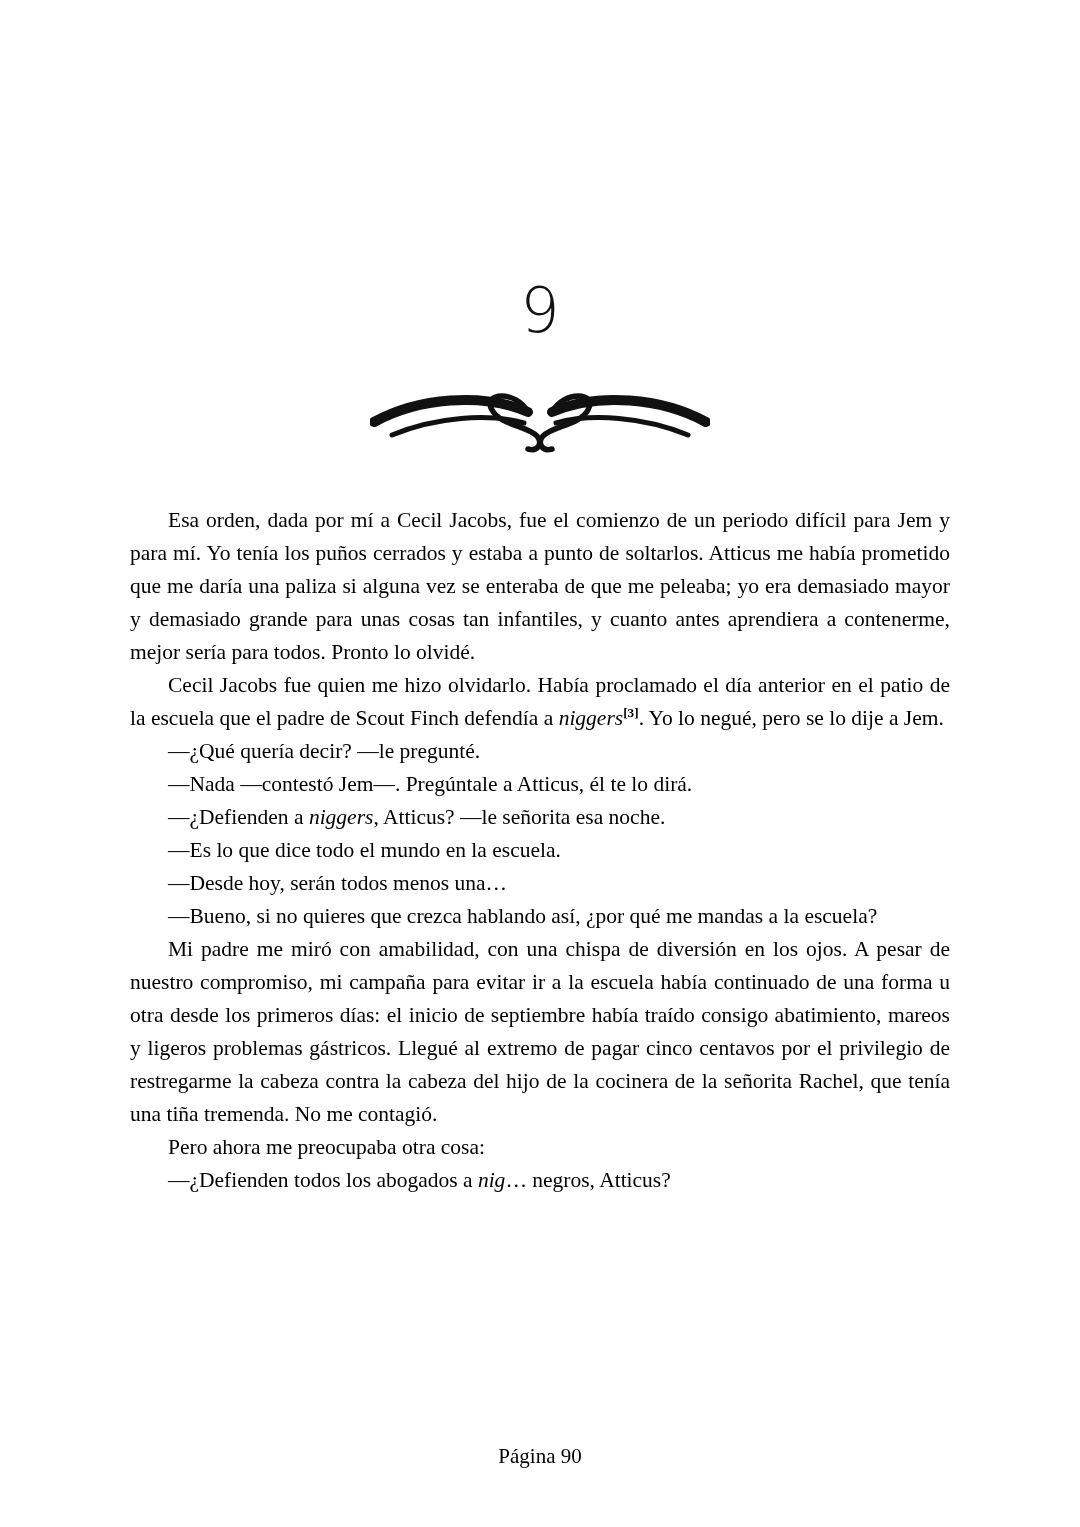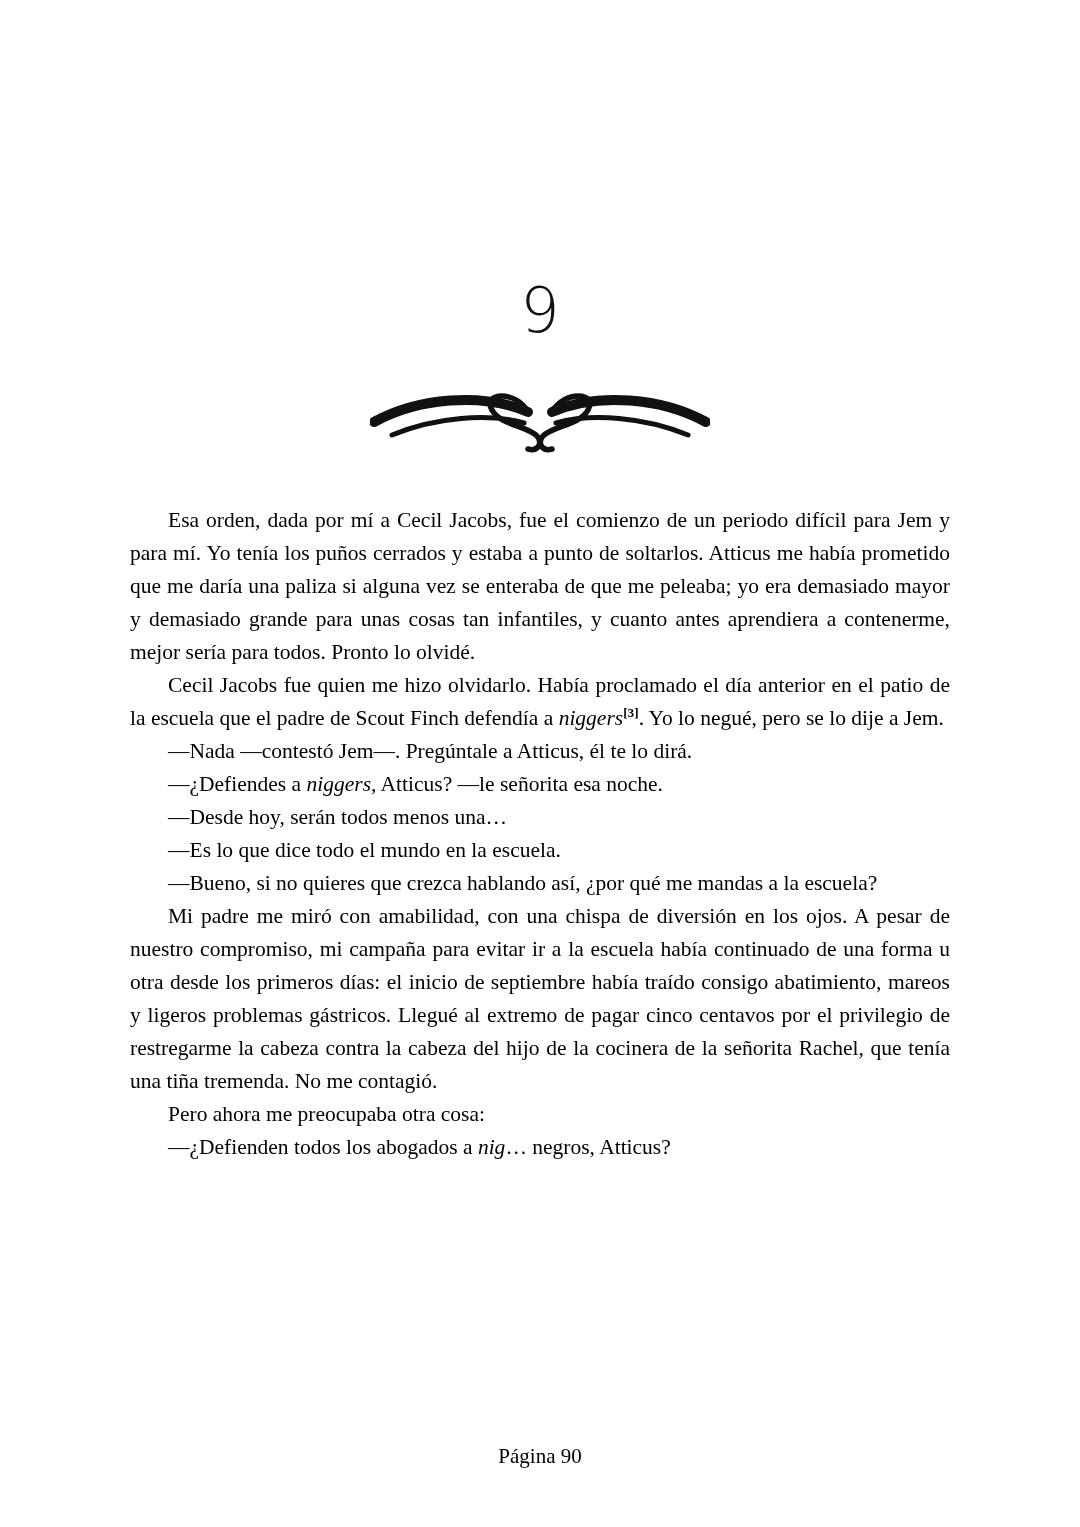--- a/index.html
+++ b/index.html
@@ -78,24 +78,25 @@
         </g>
       </defs>
       <use href="#fl-half"></use>
       <use href="#fl-half" transform="translate(340,0) scale(-1,1)"></use>
     </svg>
   </div>
 
   <div class="body-text">
       <p class="para"><span>Esa orden, dada por mí a Cecil Jacobs, fue el comienzo de un periodo difícil para Jem y para mí. Yo tenía los puños cerrados y estaba a punto de soltarlos. Atticus me había prometido que me daría una paliza si alguna vez se enteraba de que me peleaba; yo era demasiado mayor y demasiado grande para unas cosas tan infantiles, y cuanto antes aprendiera a contenerme, mejor sería para todos. Pronto lo olvidé.</span></p>
       <p class="para"><span>Cecil Jacobs fue quien me hizo olvidarlo. Había proclamado el día anterior en el patio de la escuela que el padre de Scout Finch defendía a </span><span style="font-style: italic;">niggers</span><sup style="font-weight: bold;">[3]</sup><span>. Yo lo negué, pero se lo dije a Jem.</span></p>
+      <p class="para"><span>—¿Qué quería decir? —le pregunté.</span></p>
       <p class="para"><span>—Nada —contestó Jem—. Pregúntale a Atticus, él te lo dirá.</span></p>
-      <p class="para"><span>—¿Defiendes a </span><span style="font-style: italic;">niggers</span><span>, Atticus? —le señorita esa noche.</span></p>
+      <p class="para"><span>—¿Defienden a </span><span style="font-style: italic;">niggers</span><span>, Atticus? —le señorita esa noche.</span></p>
+      <p class="para"><span>—Es lo que dice todo el mundo en la escuela.</span></p>
       <p class="para"><span>—Desde hoy, serán todos menos una…</span></p>
-      <p class="para"><span>—Es lo que dice todo el mundo en la escuela.</span></p>
       <p class="para"><span>—Bueno, si no quieres que crezca hablando así, ¿por qué me mandas a la escuela?</span></p>
       <p class="para"><span>Mi padre me miró con amabilidad, con una chispa de diversión en los ojos. A pesar de nuestro compromiso, mi campaña para evitar ir a la escuela había continuado de una forma u otra desde los primeros días: el inicio de septiembre había traído consigo abatimiento, mareos y ligeros problemas gástricos. Llegué al extremo de pagar cinco centavos por el privilegio de restregarme la cabeza contra la cabeza del hijo de la cocinera de la señorita Rachel, que tenía una tiña tremenda. No me contagió.</span></p>
       <p class="para"><span>Pero ahora me preocupaba otra cosa:</span></p>
       <p class="para"><span>—¿Defienden todos los abogados a </span><span style="font-style: italic;">nig</span><span>… negros, Atticus?</span></p>
     </div>
 
   <div class="footer">Página 90</div>
 
 </div>
 

